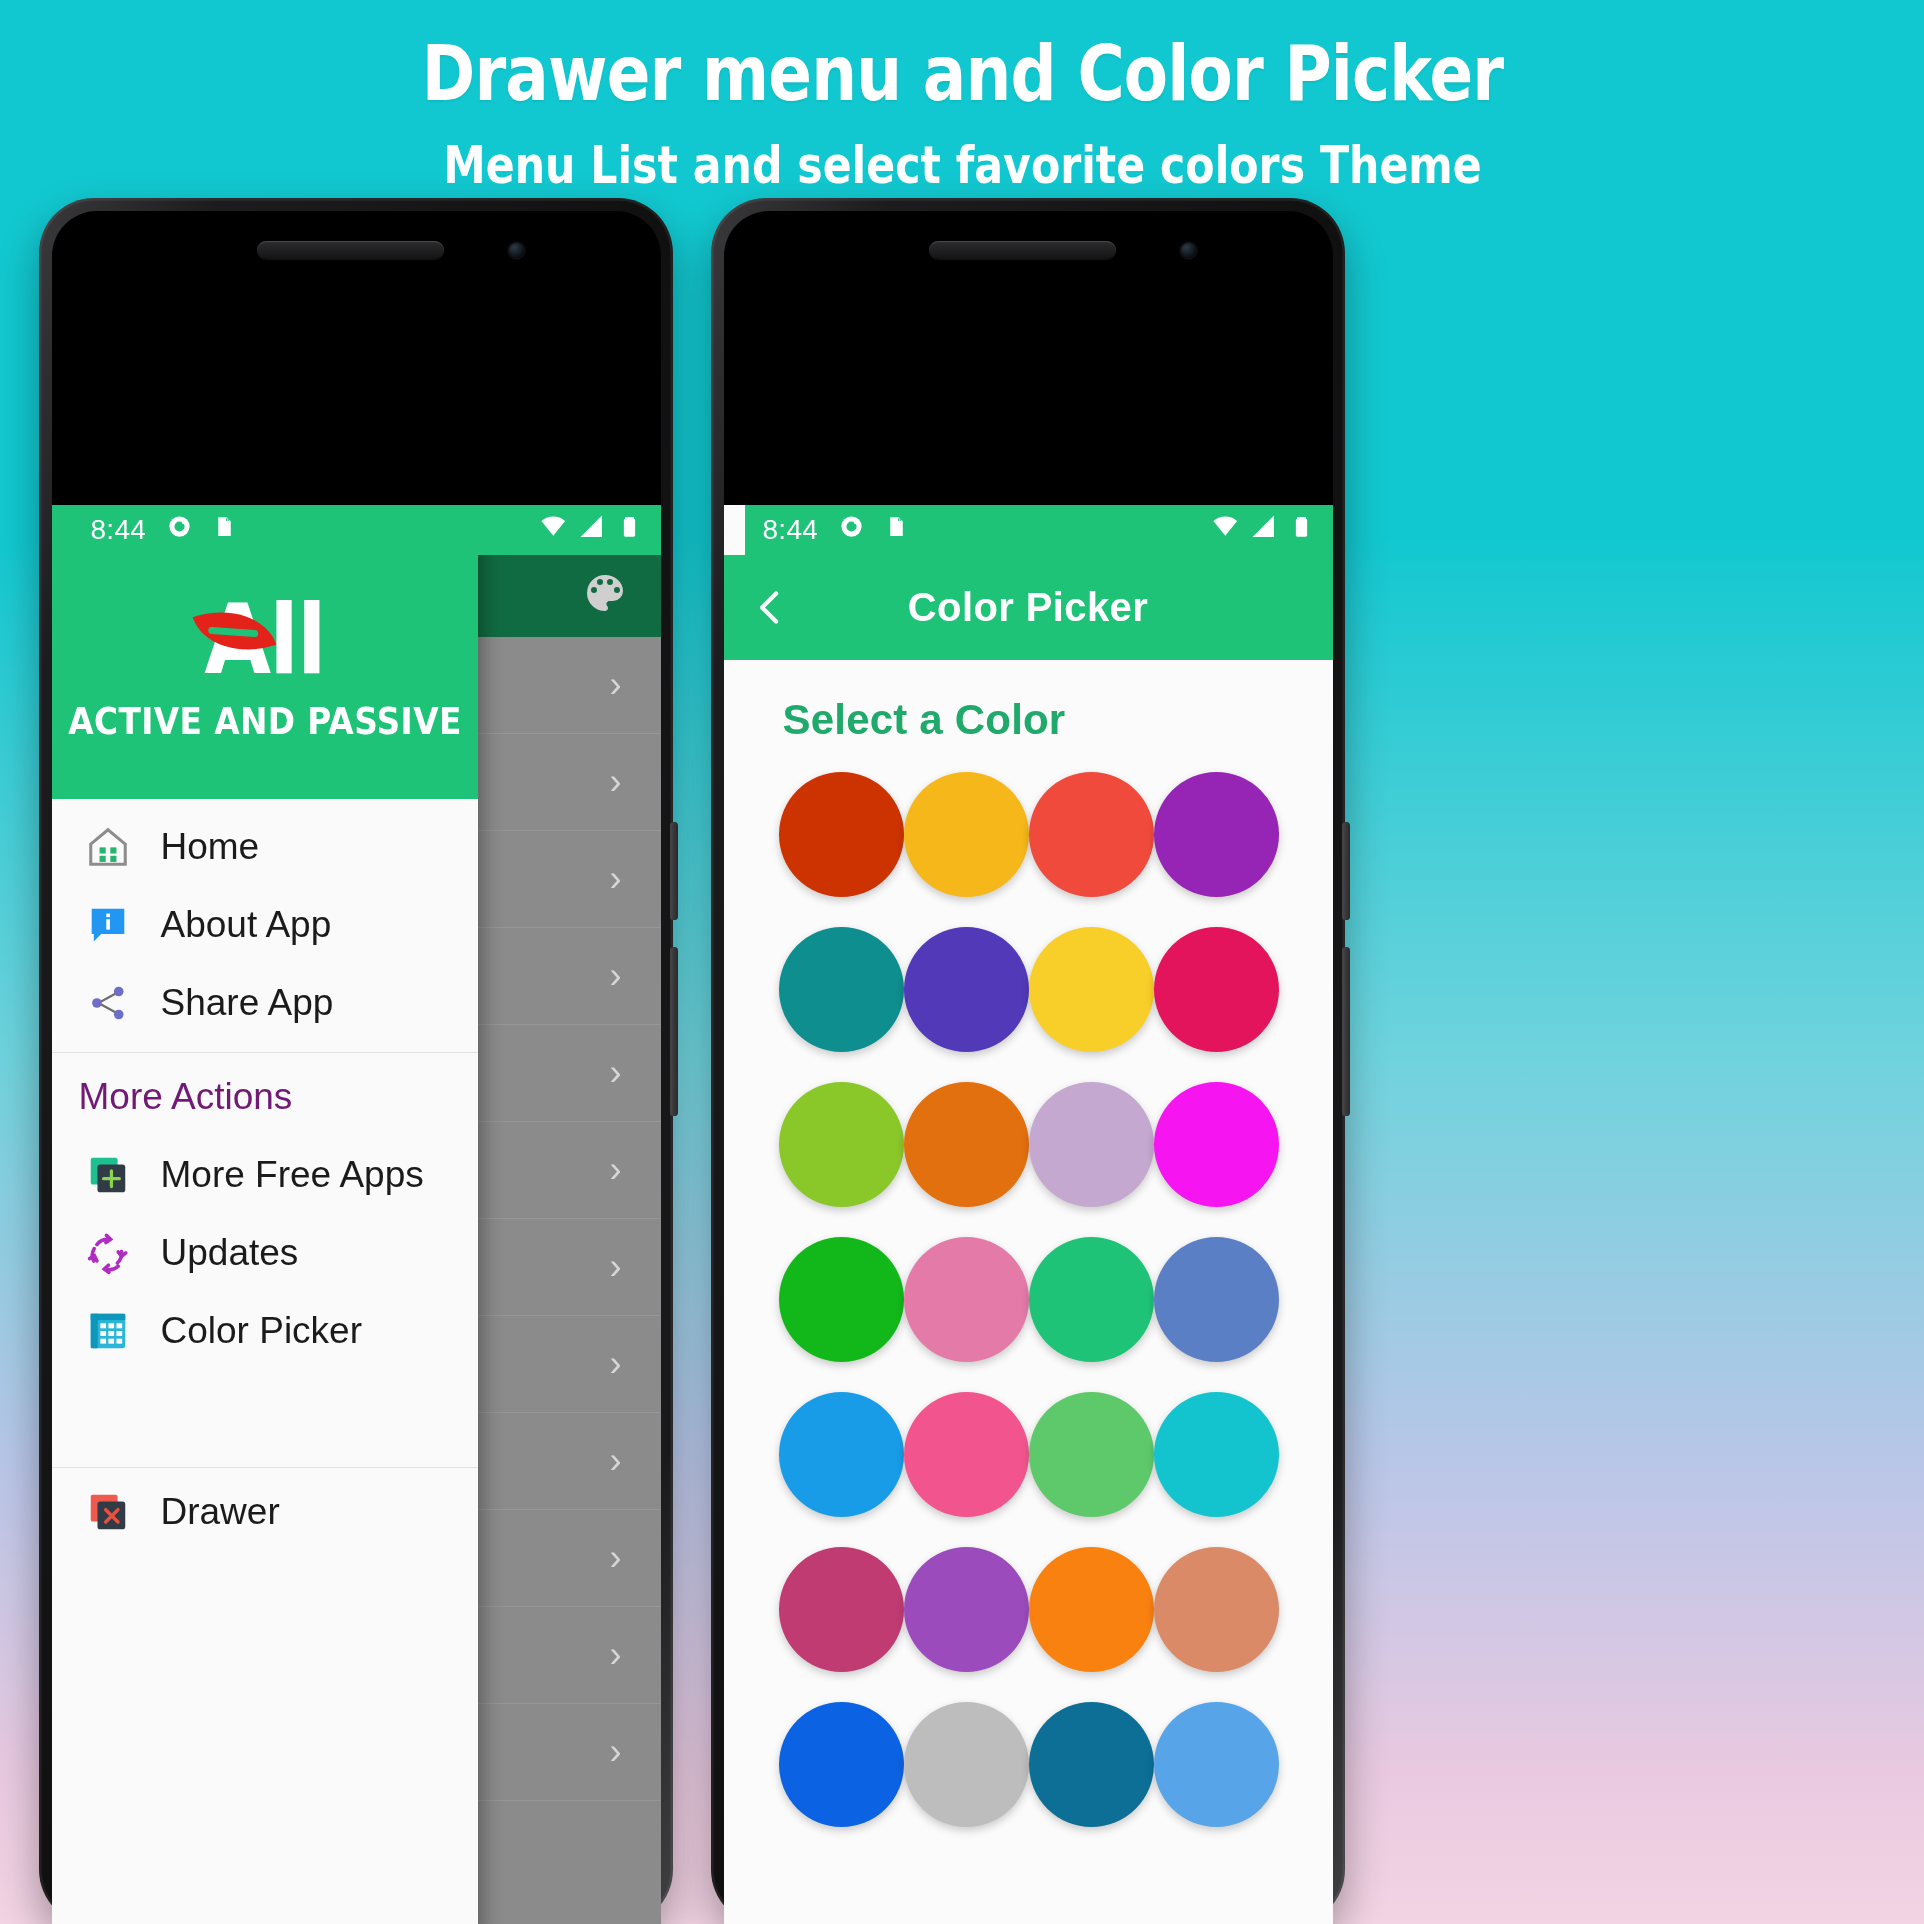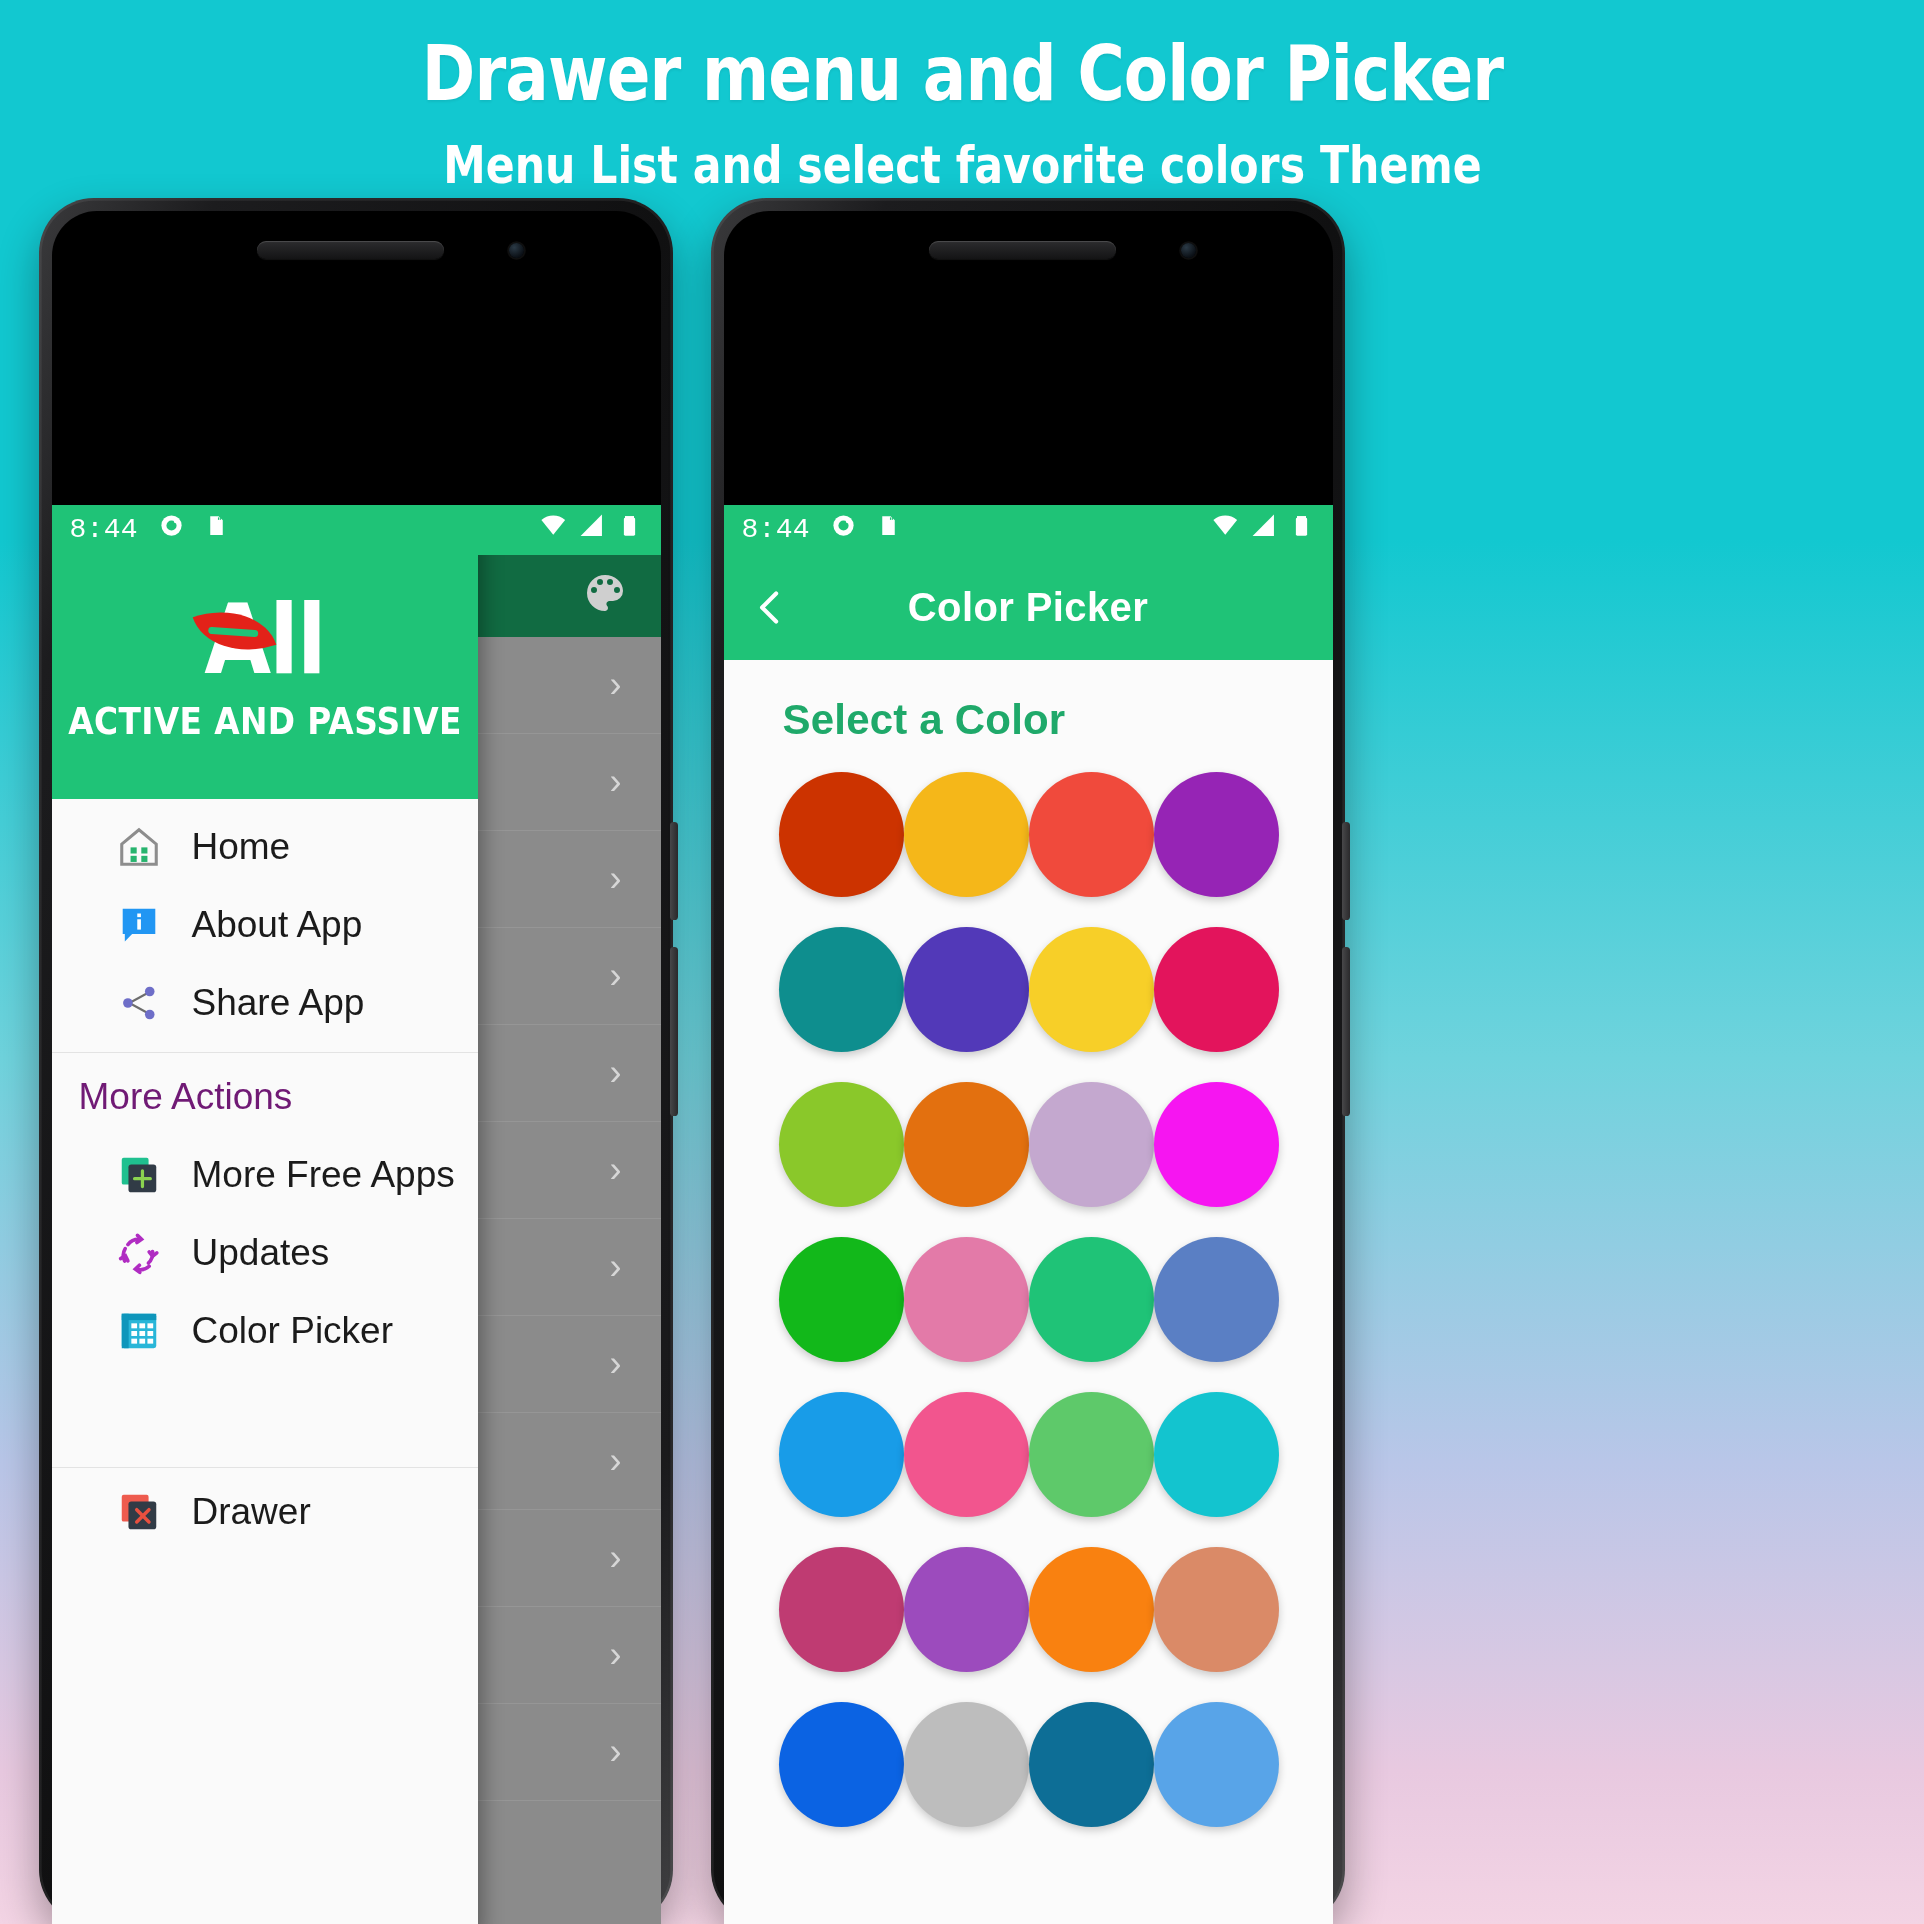--- a/index.html
+++ b/index.html
@@ -51,21 +51,22 @@
     background:linear-gradient(90deg,#48484a,#2a2a2c);
   }
   .screen {
     position:absolute; left:0; right:0; overflow:hidden; background:#fff;
   }
 
   
   .statusbar {
     height:50px; display:flex; align-items:center; padding:0 18px;
     color:#fff; font-size:28px; letter-spacing:0.3px;
-    font-family:Liberation Mono, monospace;
+    font-family:Liberation Sans, sans-serif;
+    margin-left:21px;
   }
   .sb-left { display:flex; align-items:center; gap:19.6px; }
   .sb-right { margin-left:auto; display:flex; align-items:center; gap:9.8px; }
   .sb-clock { font-size:28px; }
 
   
   #phone-left { left:39px; top:198px; width:634px; height:1727px; }
   #phone-left .phone-inner { }
   #screen-left { top:294px; bottom:0; height:1433px; background:#6e6e6e; }
 
@@ -112,21 +113,21 @@
     content:""; position:absolute; left:9px; top:23px; width:50px; height:7.1px;
     background:#1fc377; border-radius:3.6px; transform:rotate(22deg);
   }
   .logo-sub {
     font-family:"DejaVu Sans Condensed","Liberation Sans", sans-serif;
     font-weight:bold; font-size:38px; color:#fff; margin-top:10.7px; letter-spacing:0.4px;
     transform:scaleX(.96);
   }
   .drawer-list { flex:1; padding-top:9px; }
   .drawer-item {
-    display:flex; align-items:center; height:78px; padding-left:27px;margin-left:31px;
+    display:flex; align-items:center; height:78px; padding-left:27px;
   }
   .drawer-icon {
     width:59px; min-width:59px; display:flex; align-items:center; justify-content:center;
   }
   .drawer-label {
     font-size:37px; color:#1b1b1b; margin-left:23px;
     font-family:"Liberation Sans", sans-serif;
   }
   .drawer-divider { height:0.9px; background:#e3e3e3; margin:10.7px 0 5.3px 0; }
   .drawer-section {

